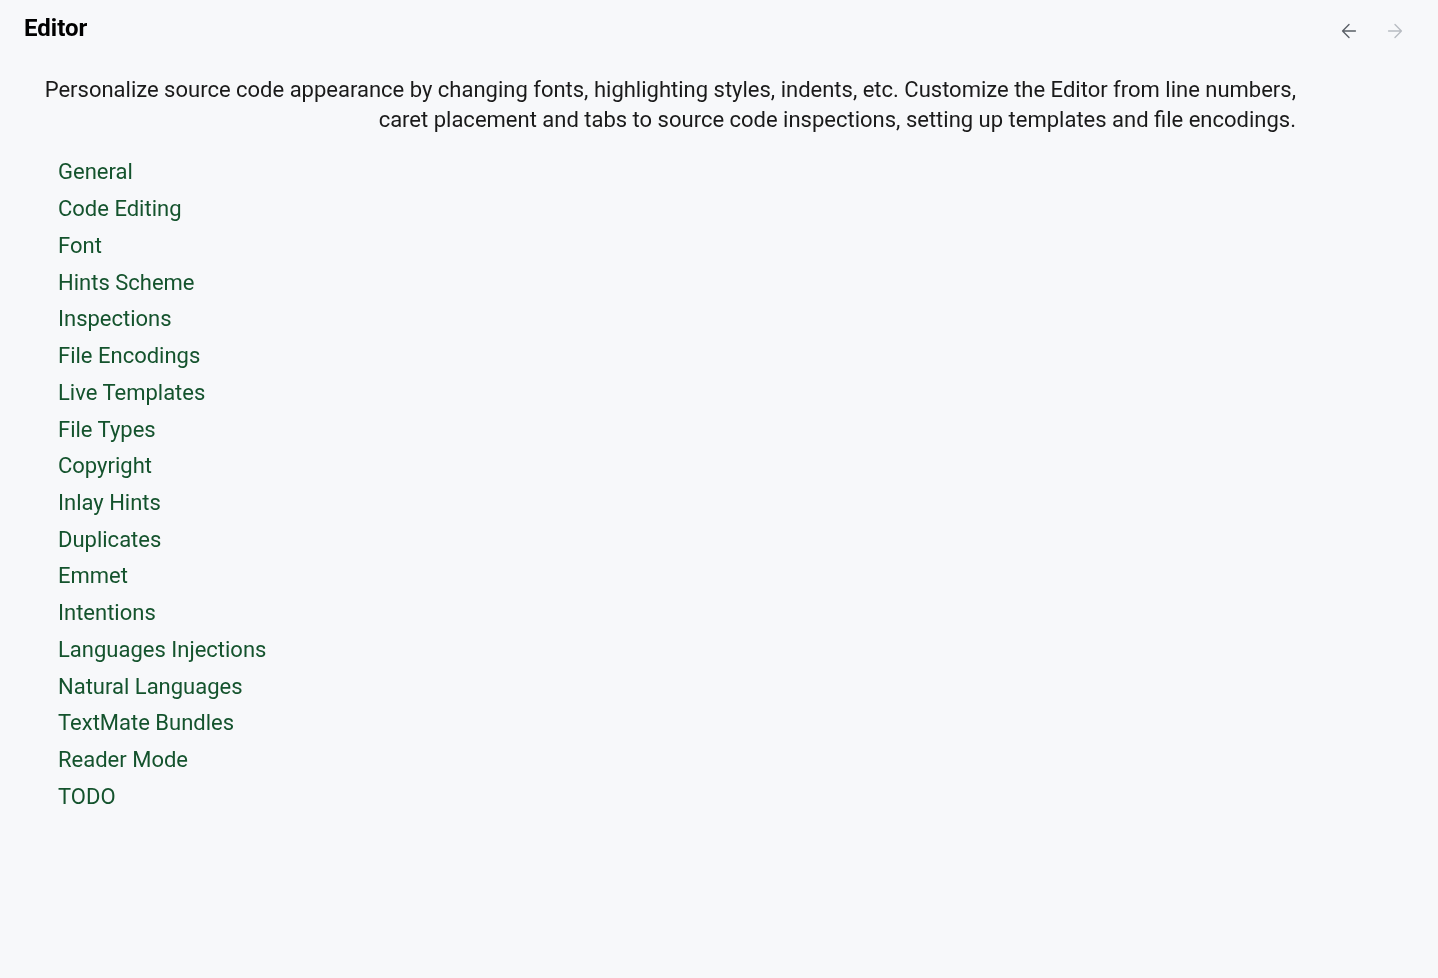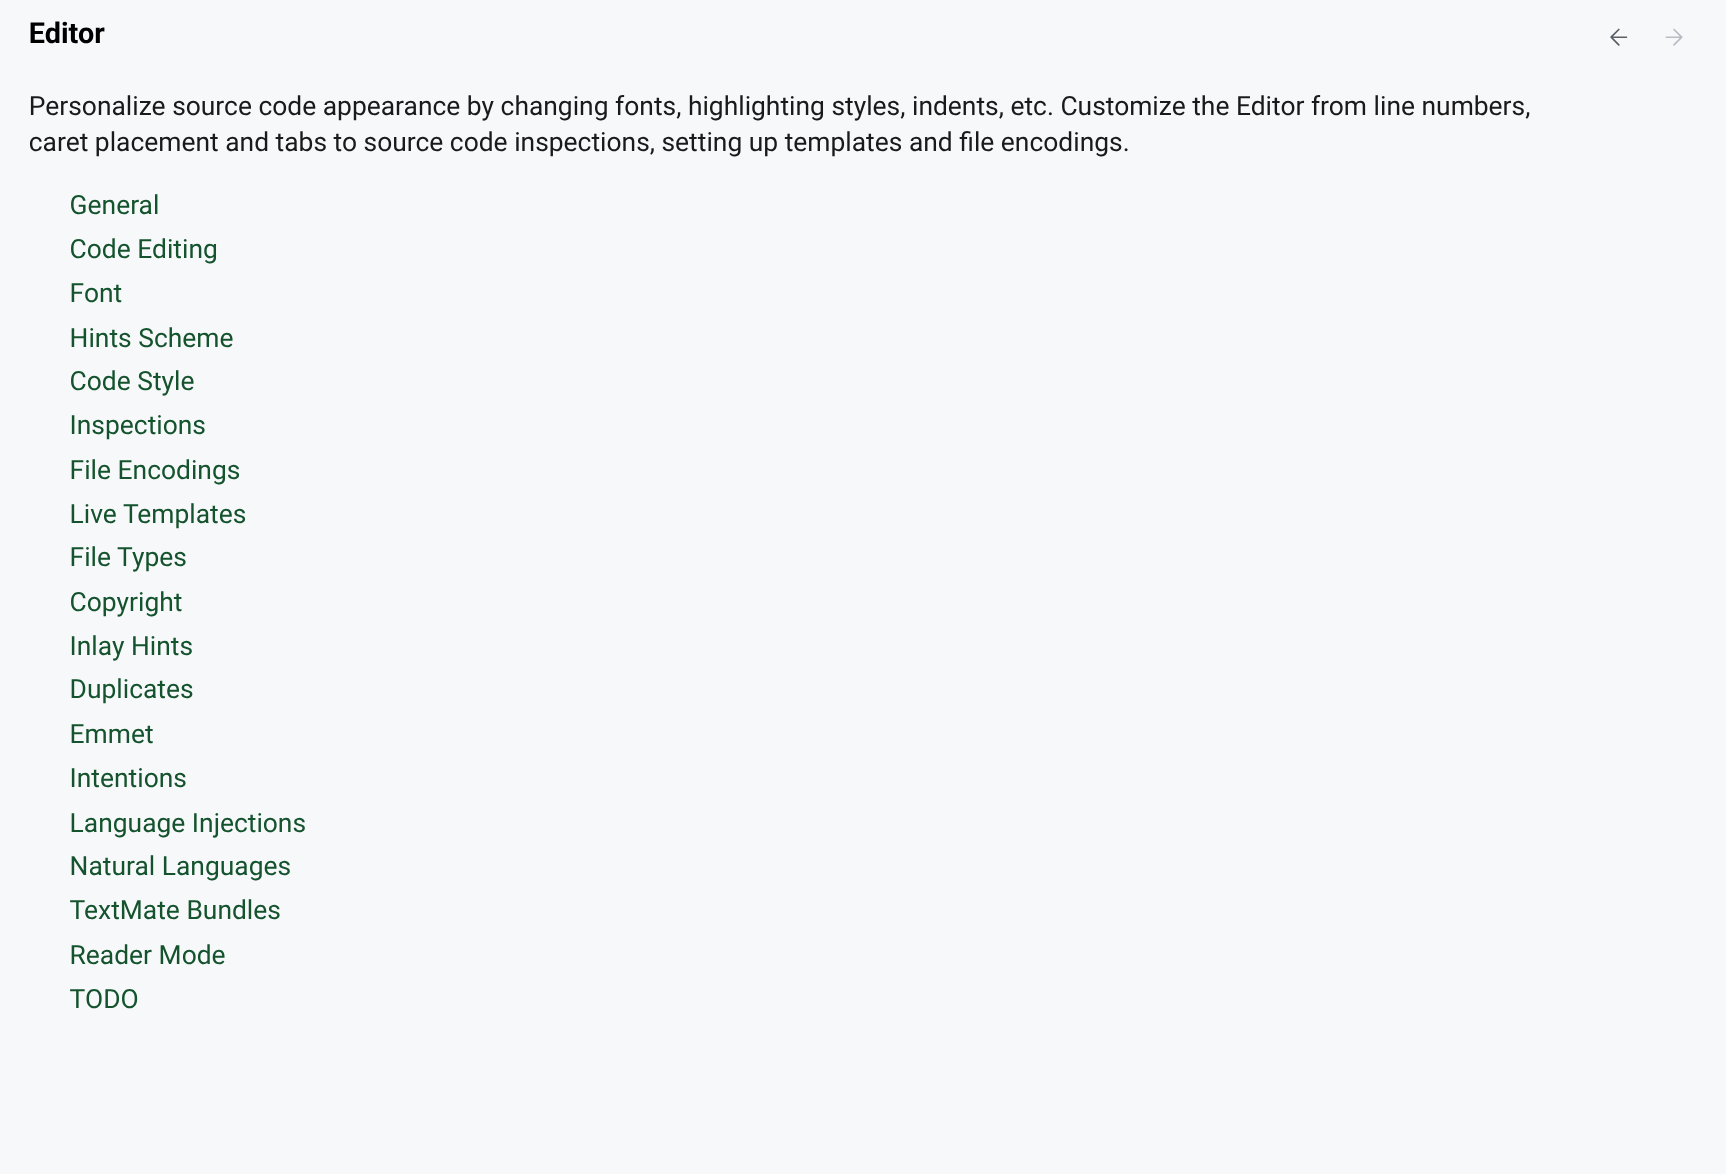--- a/index.html
+++ b/index.html
@@ -47,20 +47,21 @@
       stroke-width: 1.5;
     }
     .arrow-back svg { stroke: #5a5f66; }
     .arrow-forward svg { stroke: #b8bcc2; }
     .description {
       padding: 30px 24px 0 24px;
       font-size: 22px;
       line-height: 1.35;
       color: #1a1a1a;
       max-width: 1320px;
+      text-align: right;
     }
     .links-list {
       list-style: none;
       padding: 20px 0 0 58px;
     }
     .links-list li {
       margin: 0;
       padding: 0;
     }
     .links-list a {
@@ -95,28 +96,27 @@
   </div>
 </div>
 
 <p class="description">Personalize source code appearance by changing fonts, highlighting styles, indents, etc. Customize the Editor from line numbers, caret placement and tabs to source code inspections, setting up templates and file encodings.</p>
 
 <ul class="links-list">
   <li><a>General</a></li>
   <li><a>Code Editing</a></li>
   <li><a>Font</a></li>
   <li><a>Hints Scheme</a></li>
-  <li><a>Code Style</a></li>
   <li><a>Inspections</a></li>
   <li><a>File Encodings</a></li>
   <li><a>Live Templates</a></li>
   <li><a>File Types</a></li>
   <li><a>Copyright</a></li>
   <li><a>Inlay Hints</a></li>
   <li><a>Duplicates</a></li>
   <li><a>Emmet</a></li>
   <li><a>Intentions</a></li>
-  <li><a>Language Injections</a></li>
+  <li><a>Languages Injections</a></li>
   <li><a>Natural Languages</a></li>
   <li><a>TextMate Bundles</a></li>
   <li><a>Reader Mode</a></li>
   <li><a>TODO</a></li>
 </ul>
 
 </body></html>

